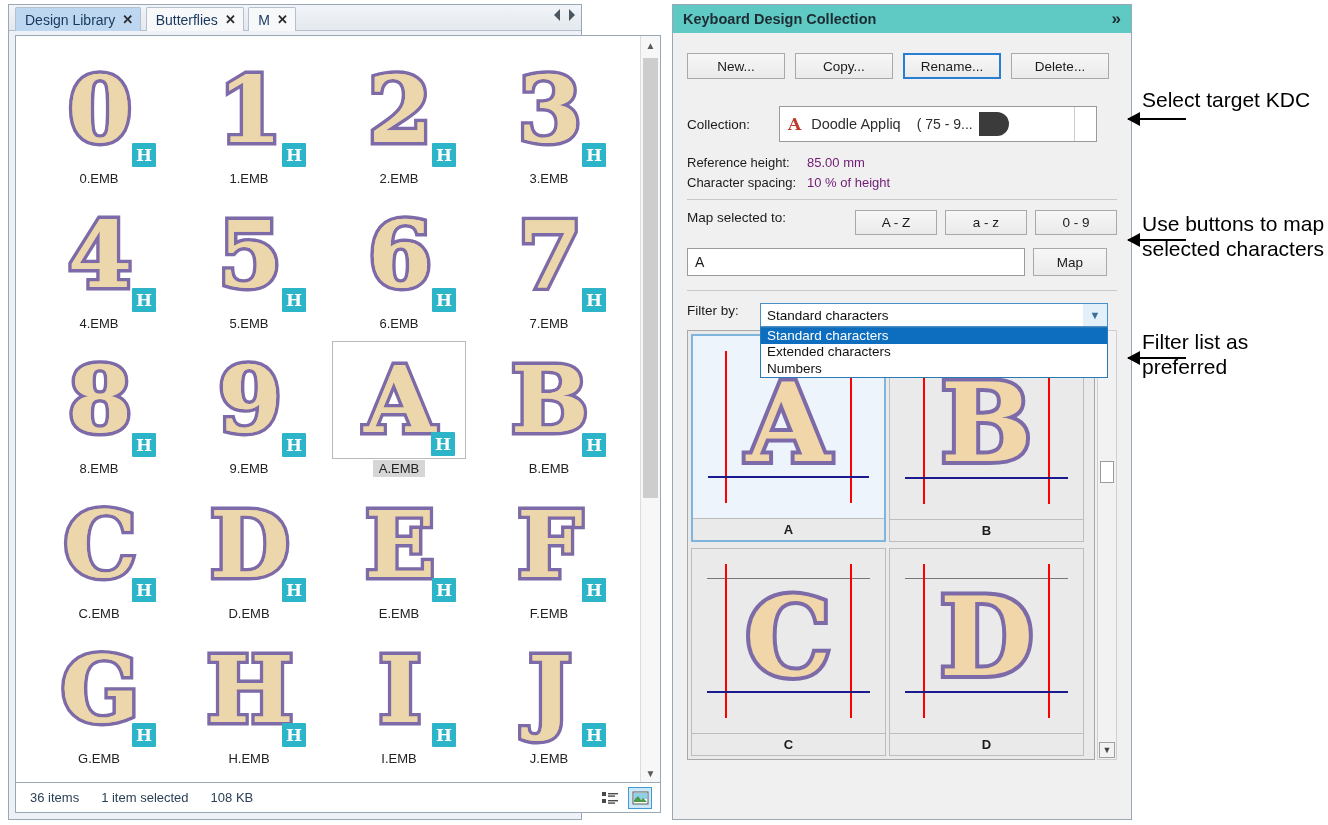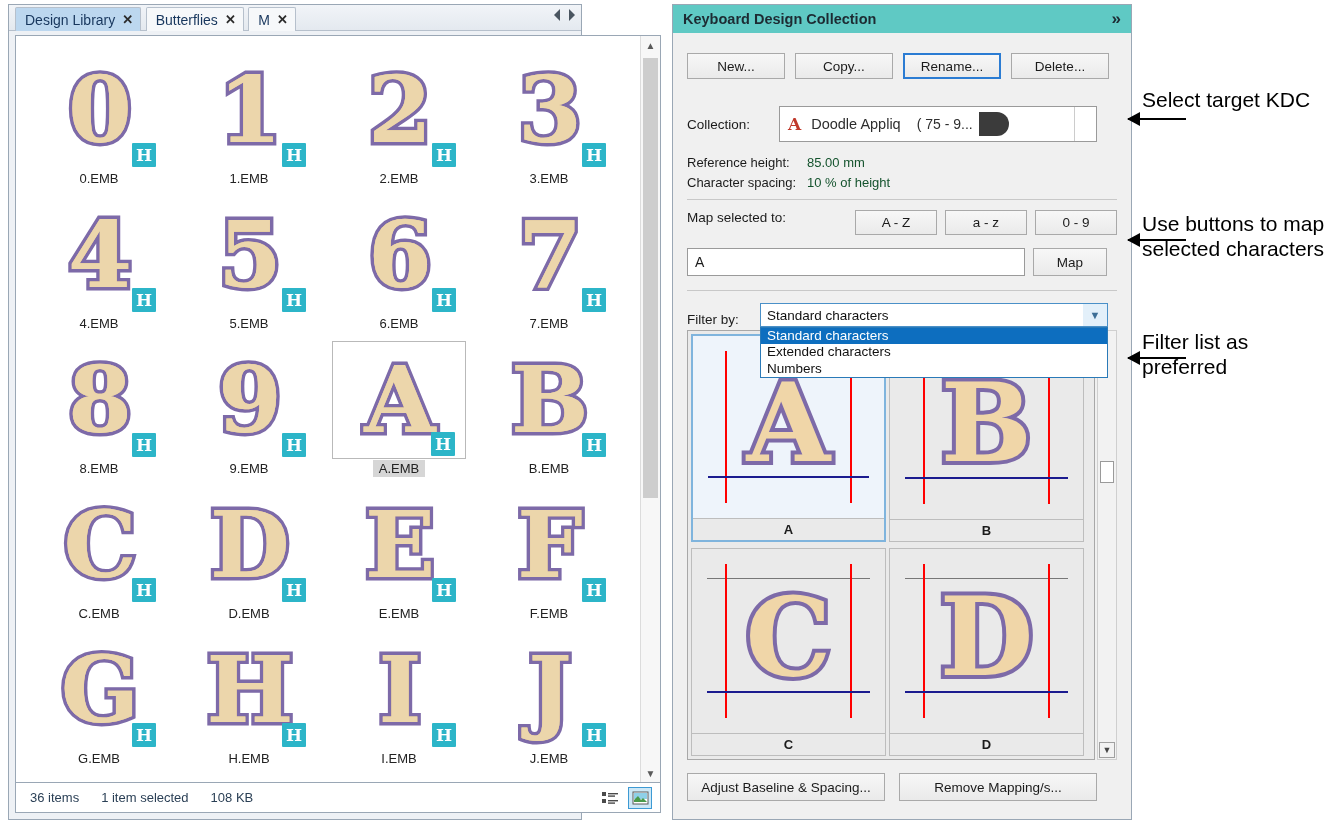--- a/index.html
+++ b/index.html
@@ -196,39 +196,39 @@
     width: 22px; height: 100%;
     border-left: 1px solid #cccccc; background: #ffffff;
   }
 
   .info-row {
     position: absolute; left: 14px;
     font-size: 13px; color: #1b1b1b;
     display: flex;
   }
   .info-row .k { width: 120px; }
-  .info-row .v { color: #14532d; }
+  .info-row .v { color: #701a75; }
 
   .hsep { position: absolute; left: 14px; width: 430px; height: 1px; background: #c8c8c8; }
 
   #map-row { position: absolute; left: 14px; top: 205px; width: 430px; display: flex; align-items: flex-start; }
   #map-row .lbl { font-size: 13.5px; color: #1b1b1b; width: 160px; }
   #map-row .btn { width: 82px; height: 25px; margin-left: 8px; }
 
   #map-input-row { position: absolute; left: 14px; top: 243px; width: 430px; display: flex; align-items: center; gap: 8px; }
   #map-input {
     width: 338px; height: 28px;
     background: #ffffff; border: 1px solid #9a9a9a;
     font-size: 14px; color: #1b1b1b;
     font-family: "Liberation Sans", sans-serif;
     padding: 0 7px;
   }
   #map-btn { width: 74px; height: 28px; }
 
-  #filter-row { position: absolute; left: 14px; top: 298px; width: 430px; display: flex; align-items: flex-end; }
+  #filter-row { position: absolute; left: 14px; top: 298px; width: 430px; display: flex; align-items: flex-start; }
   #filter-label { font-size: 13.5px; color: #1b1b1b; width: 73px; }
   #filter-combo {
     width: 348px; height: 24px;
     background: #ffffff; border: 1px solid #4a90c8;
     display: flex; align-items: center;
     font-size: 13.5px; color: #111111;
     padding-left: 6px; position: relative;
   }
   #filter-combo .caret {
     position: absolute; right: 0; top: 0; width: 24px; height: 100%;
@@ -629,24 +629,20 @@
       <div id="preview-thumb"></div>
       <div id="preview-dn">▼</div>
     </div>
 
     <div id="filter-list">
         <div class="opt sel">Standard characters</div>
         <div class="opt">Extended characters</div>
         <div class="opt">Numbers</div>
       </div>
 
-    <div id="bottom-btn-row">
-      <div class="btn">Adjust Baseline &amp; Spacing...</div>
-      <div class="btn">Remove Mapping/s...</div>
-    </div>
   </div>
 
   <div class="arrow" style="left:1128px; top:118px; width:58px;"></div>
   <div class="anno" style="left:1142px; top:88px; width:190px;">Select target KDC</div>
 
   <div class="arrow" style="left:1128px; top:239px; width:58px;"></div>
   <div class="anno" style="left:1142px; top:212px; width:190px;">Use buttons to map selected characters</div>
 
   <div class="arrow" style="left:1128px; top:357px; width:58px;"></div>
   <div class="anno" style="left:1142px; top:330px; width:190px;">Filter list as preferred</div>

